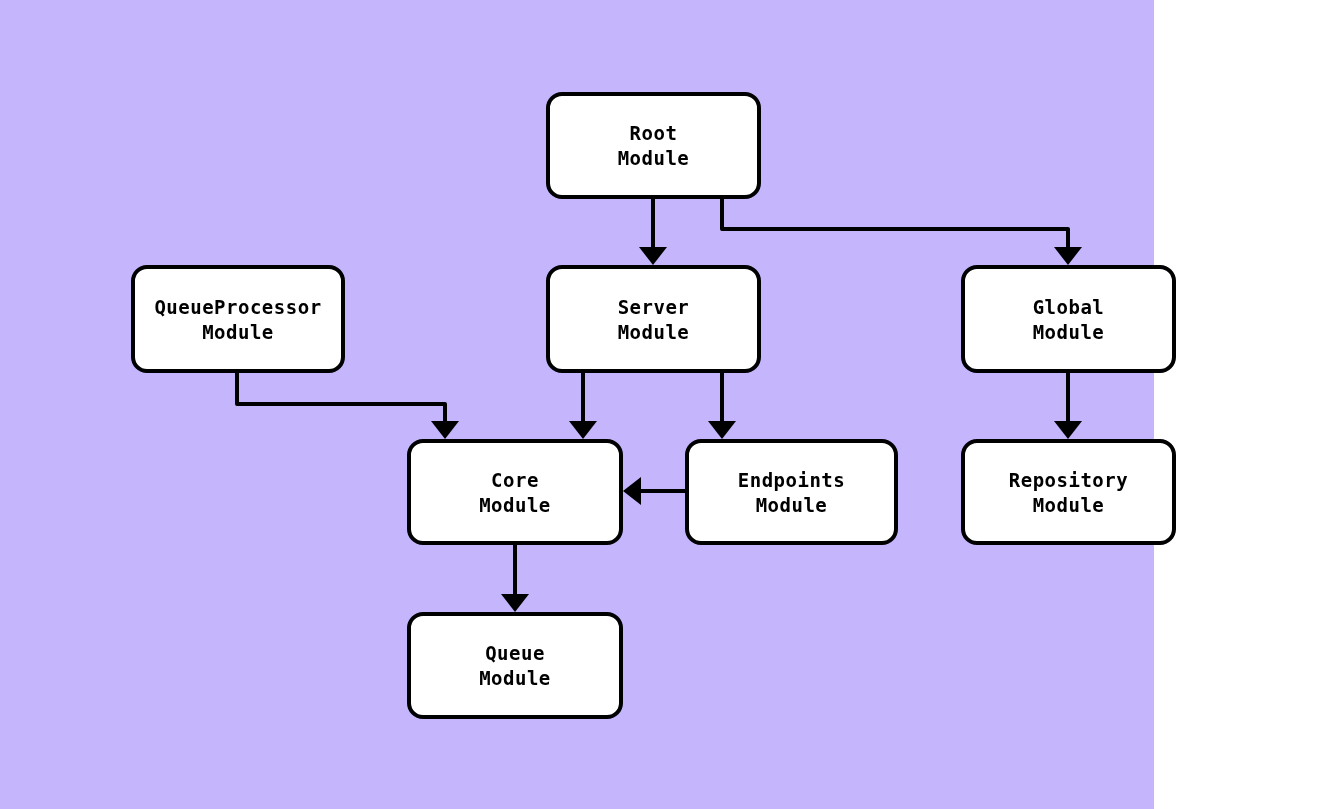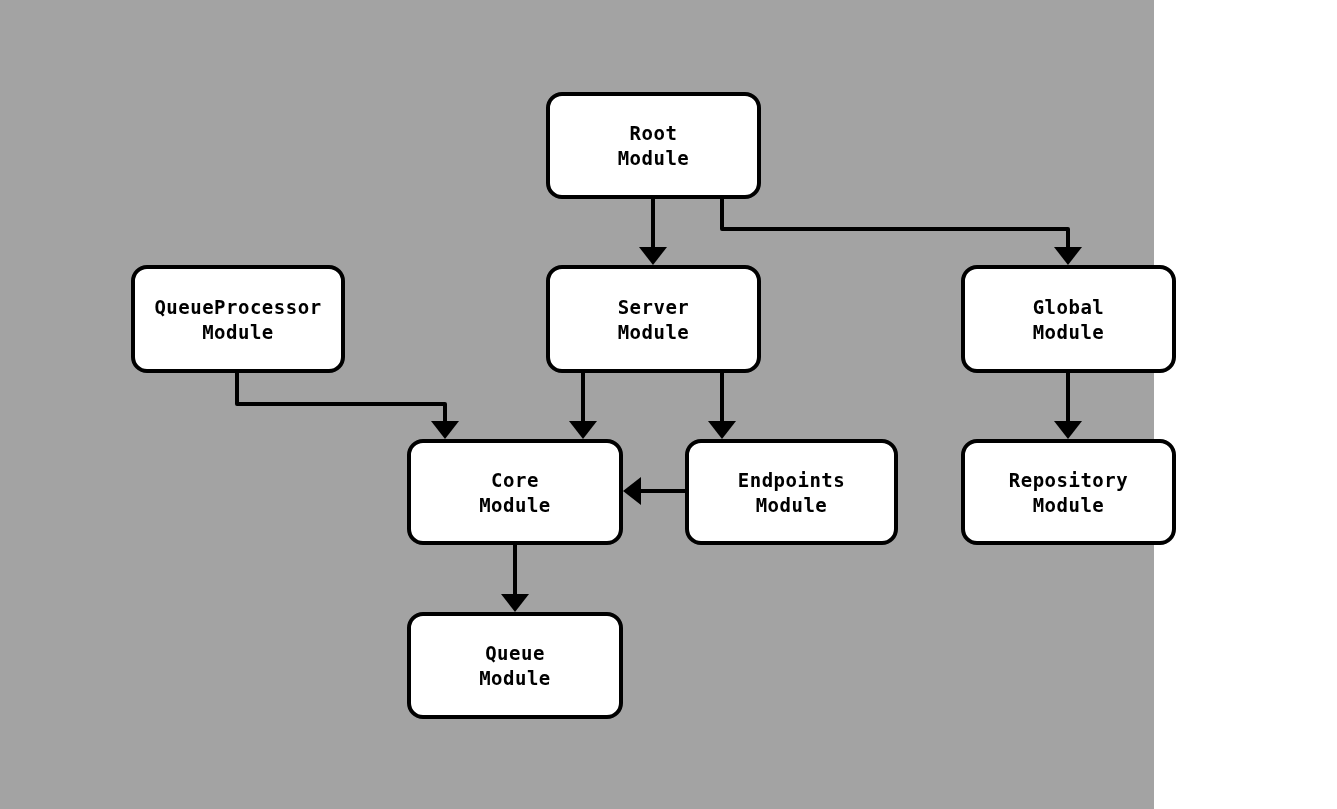--- a/index.html
+++ b/index.html
@@ -10,21 +10,21 @@
   body {
     width: 1337px;
     height: 809px;
     overflow: hidden;
     font-family: "DejaVu Sans Mono", monospace;
   }
   #diagram-root {
     position: relative;
     width: 1154px;
     height: 809px;
-    background: #a3a3a3;
+    background: #c4b5fd;
   }
   svg#graph {
     position: absolute;
     top: 0;
     left: 0;
     width: 1337px;
     height: 809px;
     display: block;
   }
   .node-box {

